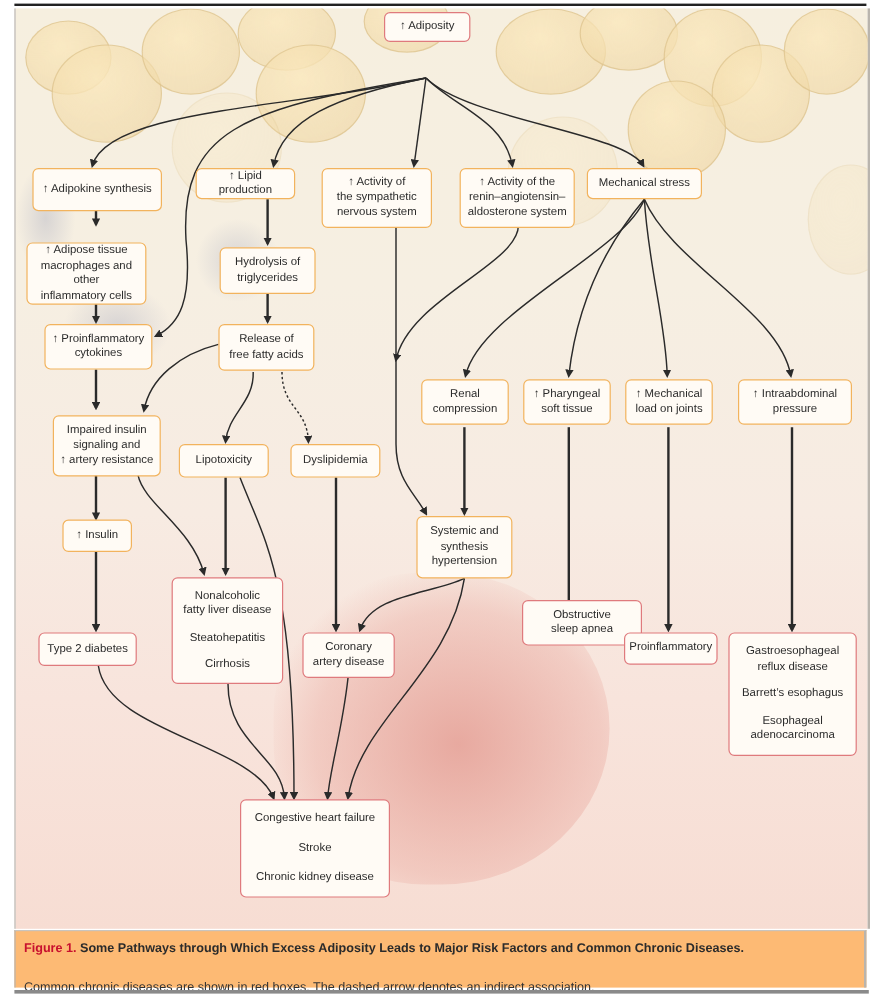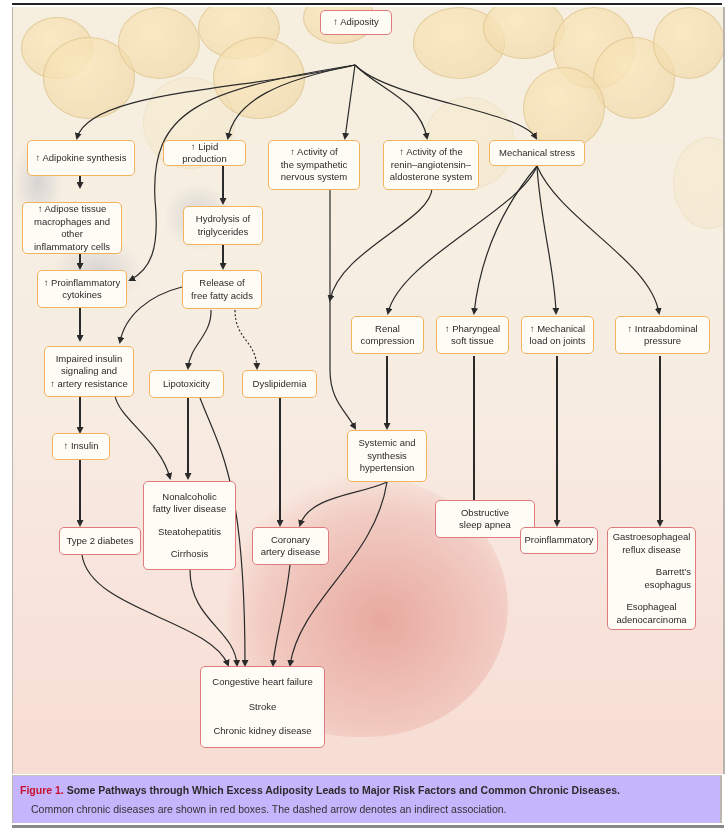--- a/index.html
+++ b/index.html
@@ -16,25 +16,25 @@
   .gray-cell { position: absolute; border-radius: 45%; background: radial-gradient(ellipse, rgba(190,190,200,0.55), rgba(210,210,215,0.0) 70%); }
   .heart { position: absolute; left: 215px; top: 470px; width: 280px; height: 260px; border-radius: 45% 50% 50% 45%;
            background: radial-gradient(ellipse at 55% 55%, rgba(226,150,140,0.75), rgba(235,175,165,0.45) 55%, rgba(247,221,211,0) 75%); }
   svg.arrows { position: absolute; left: 0; top: 0; width: 728px; height: 837px; pointer-events: none; }
   .box { position: absolute; background: #fffbf5; border-radius: 5px; box-sizing: border-box;
          display: flex; flex-direction: column; align-items: center; justify-content: center; text-align: center;
          font-size: 9.5px; line-height: 12.5px; color: #2b2b2b; padding: 2px 4px; }
   .box.orange { border: 1.6px solid #f2b35d; }
   .box.red { border: 1.6px solid #df7a7d; font-weight: normal; color: #2a2a2a; text-align: right; }
   .box.red .gap { height: 10px; }
-  .caption { position: absolute; left: 12px; top: 775px; width: 710px; height: 48px; background: #c4b5fd;
+  .caption { position: absolute; left: 12px; top: 775px; width: 710px; height: 48px; background: #fdba74;
              border-left: 1px solid #b9b4ad; border-right: 2px solid #b9b4ad; border-top: 1px solid #c9c4bd; box-sizing: border-box; }
   .caption .title { position: absolute; left: 7px; top: 8px; font-size: 10.5px; font-weight: bold; color: #2b2b2b; white-space: nowrap; }
   .caption .title .label { color: #c8102e; }
-  .caption .text { position: absolute; left: 7px; top: 27px; font-size: 10.5px; color: #333; white-space: nowrap; margin-left: 11px; }
+  .caption .text { position: absolute; left: 7px; top: 41px; font-size: 10.5px; color: #333; white-space: nowrap; }
   .bottom-rule { position: absolute; left: 12px; top: 825px; width: 712px; height: 3px; background: #8a8a8a; }
 </style>
 </head>
 <body>
 
 <div class="top-rule"></div>
 
 <div class="figure">
 
   <div class="cell" style="left:8px;top:10px;width:70px;height:60px"></div>
@@ -180,21 +180,21 @@
 <div class="box orange" style="left:615px;top:316px;width:95px;height:38px">
   <span>↑ Intraabdominal</span>
   <span>pressure</span>
 </div>
 <div class="box orange" style="left:347px;top:430px;width:80px;height:52px">
   <span>Systemic and</span>
   <span>synthesis</span>
   <span>hypertension</span>
 </div>
 
-<div class="box red" style="left:59px;top:527px;width:82px;height:28px">
+<div class="box red" style="left:32px;top:527px;width:82px;height:28px">
   <span>Type 2 diabetes</span>
 </div>
 <div class="box red" style="left:143px;top:481px;width:93px;height:89px">
   <span>Nonalcoholic</span>
   <span>fatty liver disease</span>
   <div class="gap"></div>
   <span>Steatohepatitis</span>
   <div class="gap"></div>
   <span>Cirrhosis</span>
 </div>
@@ -202,21 +202,21 @@
   <span>Coronary</span>
   <span>artery disease</span>
 </div>
 <div class="box red" style="left:435px;top:500px;width:100px;height:38px">
   <span>Obstructive</span>
   <span>sleep apnea</span>
 </div>
 <div class="box red" style="left:520px;top:527px;width:78px;height:27px">
   <span>Proinflammatory</span>
 </div>
-<div class="box red" style="left:607px;top:527px;width:89px;height:103px">
+<div class="box red" style="left:607px;top:527px;width:107px;height:103px">
   <span>Gastroesophageal</span>
   <span>reflux disease</span>
   <div class="gap"></div>
   <span>Barrett’s esophagus</span>
   <div class="gap"></div>
   <span>Esophageal</span>
   <span>adenocarcinoma</span>
 </div>
 <div class="box red" style="left:200px;top:666px;width:125px;height:82px">
   <span>Congestive heart failure</span>

